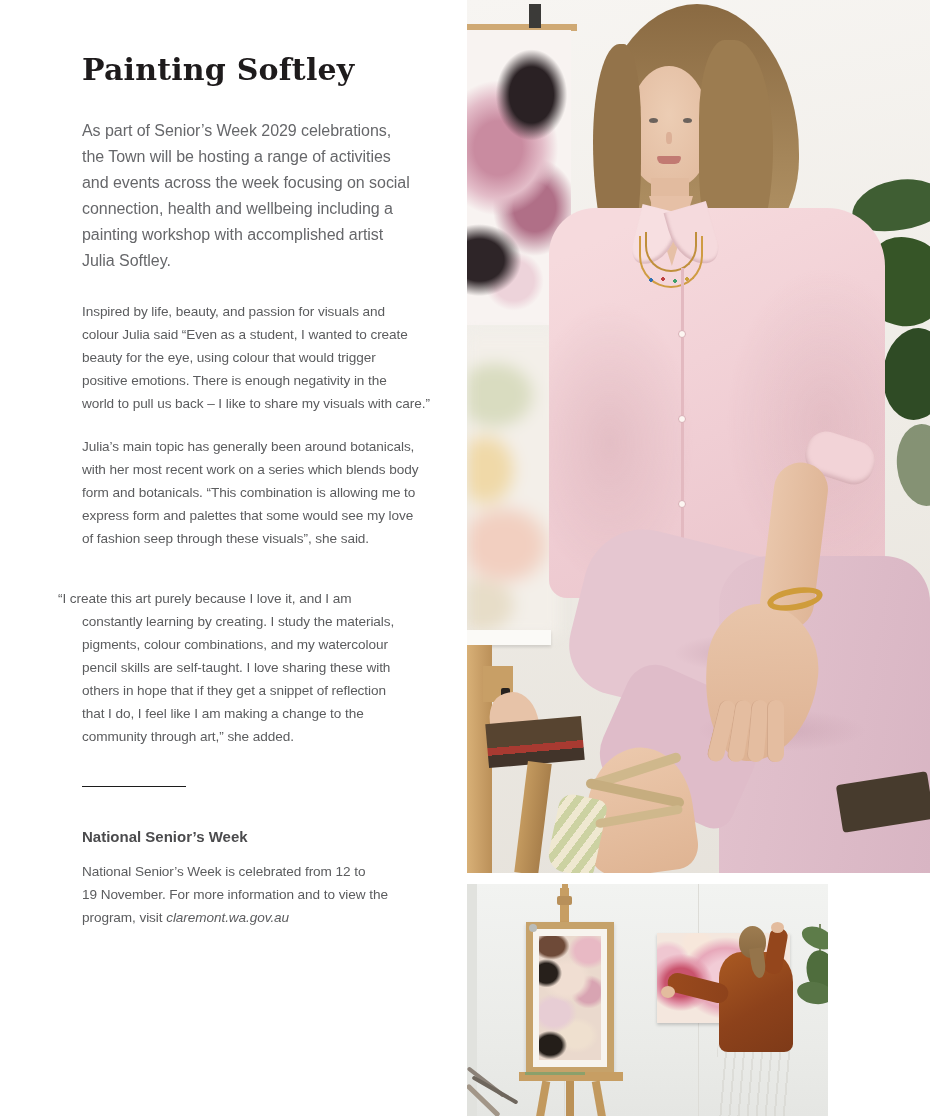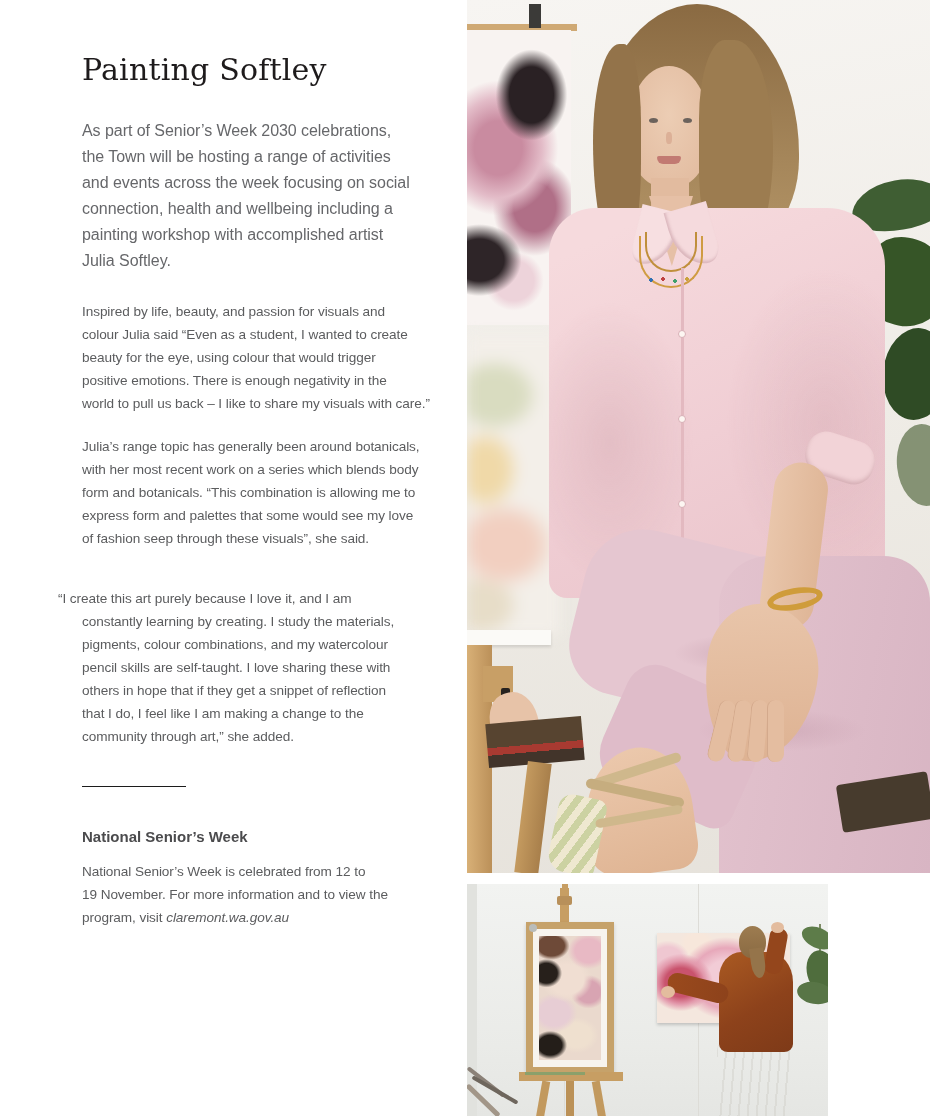--- a/index.html
+++ b/index.html
@@ -1,20 +1,20 @@
 <!DOCTYPE html>
 <html><head>
 <meta charset="utf-8">
 <style>
   html,body{margin:0;padding:0;background:#ffffff;}
   .page{position:relative;width:930px;height:1116px;background:#ffffff;overflow:hidden;
         font-family:"Liberation Sans",sans-serif;}
   .text-col{position:absolute;left:82px;top:0;width:402px;}
   h1.title{margin:50px 0 0 0;font-family:"DejaVu Serif","Liberation Serif",serif;
-           font-weight:400;font-size:30px;line-height:40px;color:#1e1b1c;letter-spacing:.2px;}
+           font-weight:700;font-size:30px;line-height:40px;color:#1e1b1c;letter-spacing:.2px;}
   p.intro{margin:28px 0 0 0;font-size:16px;line-height:26px;color:#66676a;
           white-space:pre-wrap;letter-spacing:-.05px;}
   p.body-para{font-size:13.6px;line-height:23px;color:#5b5c5e;white-space:pre-wrap;
               letter-spacing:-.08px;margin:0;}
   p.mt-a{margin-top:26px;} p.mt-b{margin-top:20px;} p.mt-c{margin-top:37px;} p.mt-d{margin-top:27px;}
   p.hang{text-indent:-24px;}
   hr.divider{border:none;border-top:1px solid #1c1c1c;width:104px;margin:38px 0 0 0;}
   h2.footer-heading{margin:40px 0 0 0;font-size:15px;line-height:20px;font-weight:700;color:#4b4b4d;}
   p.footer-text{margin:13px 0 0 0;font-size:13.6px;line-height:23px;color:#5b5c5e;
                 white-space:pre-wrap;letter-spacing:-.08px;}
@@ -145,32 +145,32 @@
   .s-brush2{left:2px;top:204px;width:52px;height:4px;background:#6e665d;transform:rotate(30deg);border-radius:2px;}
   .s-brush3{left:-6px;top:214px;width:44px;height:5px;background:#a29688;transform:rotate(44deg);border-radius:2px;}
 </style>
 </head>
 <body>
 
 <div class="page">
 
   <div class="text-col">
     <h1 class="title">Painting Softley</h1>
-    <p class="intro">As part of Senior’s Week 2030 celebrations,
+    <p class="intro">As part of Senior’s Week 2029 celebrations,
 the Town will be hosting a range of activities
 and events across the week focusing on social
 connection, health and wellbeing including a
 painting workshop with accomplished artist
 Julia Softley.</p>
     <p class="body-para mt-a">Inspired by life, beauty, and passion for visuals and
 colour Julia said “Even as a student, I wanted to create
 beauty for the eye, using colour that would trigger
 positive emotions. There is enough negativity in the
 world to pull us back – I like to share my visuals with care.”</p>
-    <p class="body-para mt-b">Julia’s range topic has generally been around botanicals,
+    <p class="body-para mt-b">Julia’s main topic has generally been around botanicals,
 with her most recent work on a series which blends body
 form and botanicals. “This combination is allowing me to
 express form and palettes that some would see my love
 of fashion seep through these visuals”, she said.</p>
     <p class="body-para mt-c hang">“I create this art purely because I love it, and I am
 constantly learning by creating. I study the materials,
 pigments, colour combinations, and my watercolour
 pencil skills are self-taught. I love sharing these with
 others in hope that if they get a snippet of reflection
 that I do, I feel like I am making a change to the

